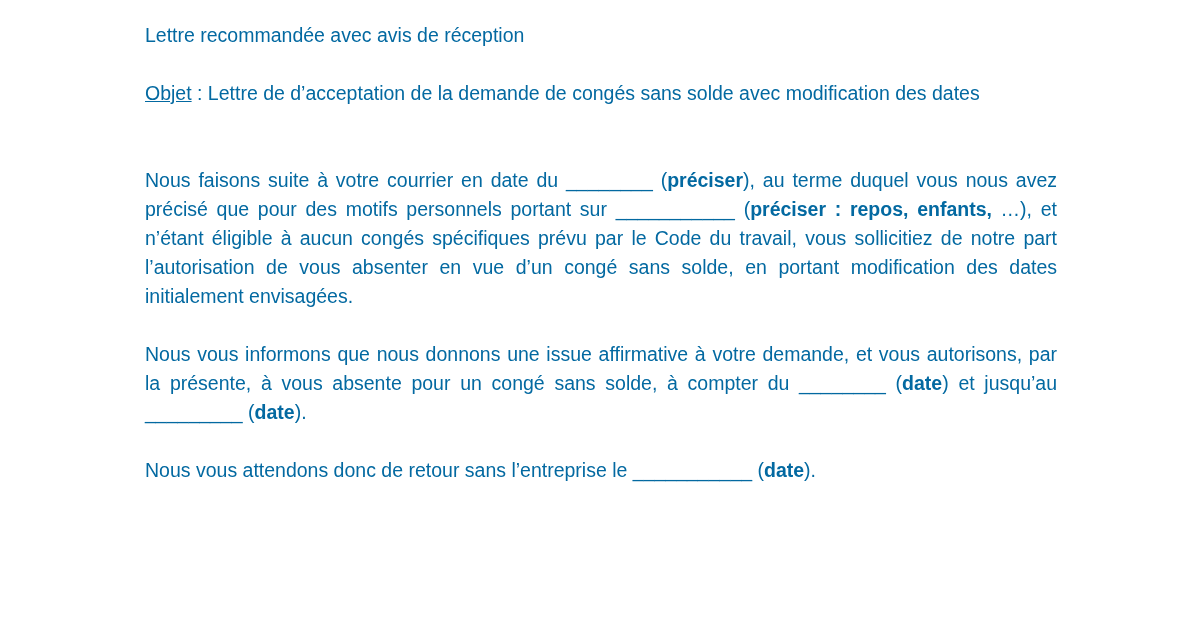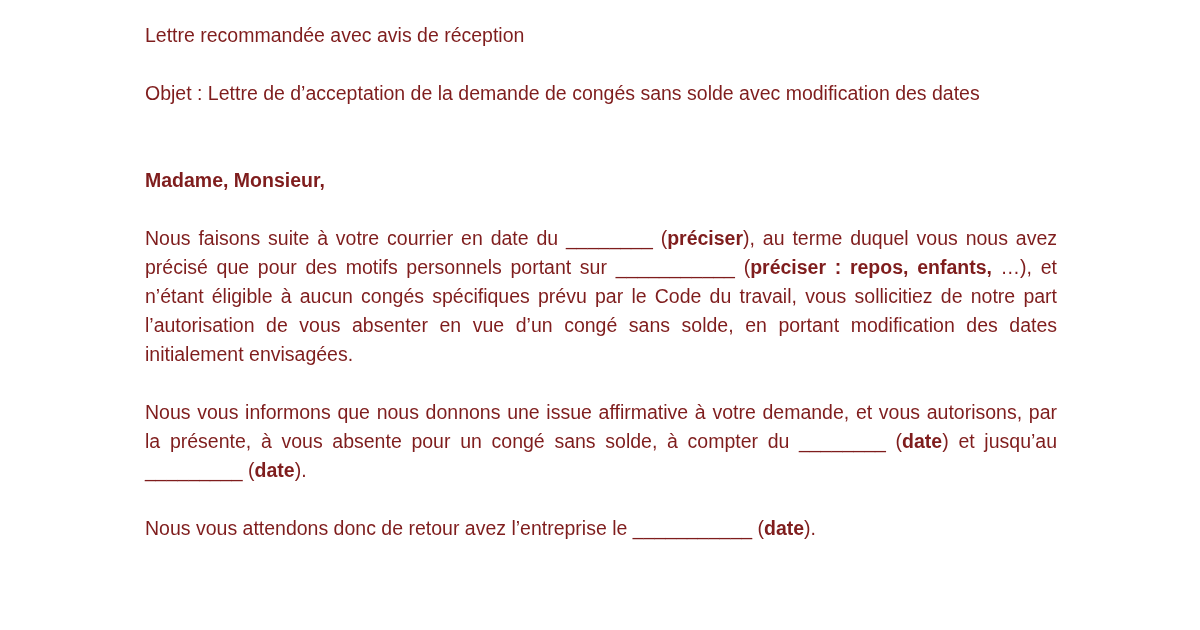--- a/index.html
+++ b/index.html
@@ -6,49 +6,48 @@
   html, body {
     margin: 0;
     padding: 0;
     background: #ffffff;
   }
   .page {
     position: relative;
     width: 1200px;
     height: 630px;
     background: #ffffff;
-    color: #7f1d1d;
+    color: #0369a1;
     font-family: "Liberation Sans", "DejaVu Sans", sans-serif;
     font-size: 19.5px;
     line-height: 29px;
     box-sizing: border-box;
     padding: 21px 143px 0 145px;
     overflow: hidden;
   }
   .para {
     margin: 0 0 29px 0;
     padding: 0;
   }
   .just {
     text-align: justify;
   }
   .after-subject {
     margin-bottom: 58px;
   }
   .b { font-weight: bold; }
-  .u { }
+  .u { text-decoration: underline; }
 </style>
 </head>
 <body>
 
 <div class="page">
   <p class="para">Lettre recommandée avec avis de réception</p>
 
   <p class="para just after-subject"><span class="u">Objet</span><span> : Lettre de d’acceptation de la demande de congés sans solde avec modification des dates</span></p>
 
-  <p class="para"><span class="b">Madame, Monsieur,</span></p>
 
   <div>
       <p class="para just"><span>Nous faisons suite à votre courrier en date du ________ (</span><span class="b">préciser</span><span>), au terme duquel vous nous avez précisé que pour des motifs personnels portant sur ___________ (</span><span class="b">préciser : repos, enfants,</span><span> …), et n’étant éligible à aucun congés spécifiques prévu par le Code du travail, vous sollicitiez de notre part l’autorisation de vous absenter en vue d’un congé sans solde, en portant modification des dates initialement envisagées.</span></p>
       <p class="para just"><span>Nous vous informons que nous donnons une issue affirmative à votre demande, et vous autorisons, par la présente, à vous absente pour un congé sans solde, à compter du ________ (</span><span class="b">date</span><span>) et jusqu’au _________ (</span><span class="b">date</span><span>).</span></p>
-      <p class="para just"><span>Nous vous attendons donc de retour avez l’entreprise le ___________ (</span><span class="b">date</span><span>).</span></p>
+      <p class="para just"><span>Nous vous attendons donc de retour sans l’entreprise le ___________ (</span><span class="b">date</span><span>).</span></p>
     </div>
 </div>
 
 </body></html>

